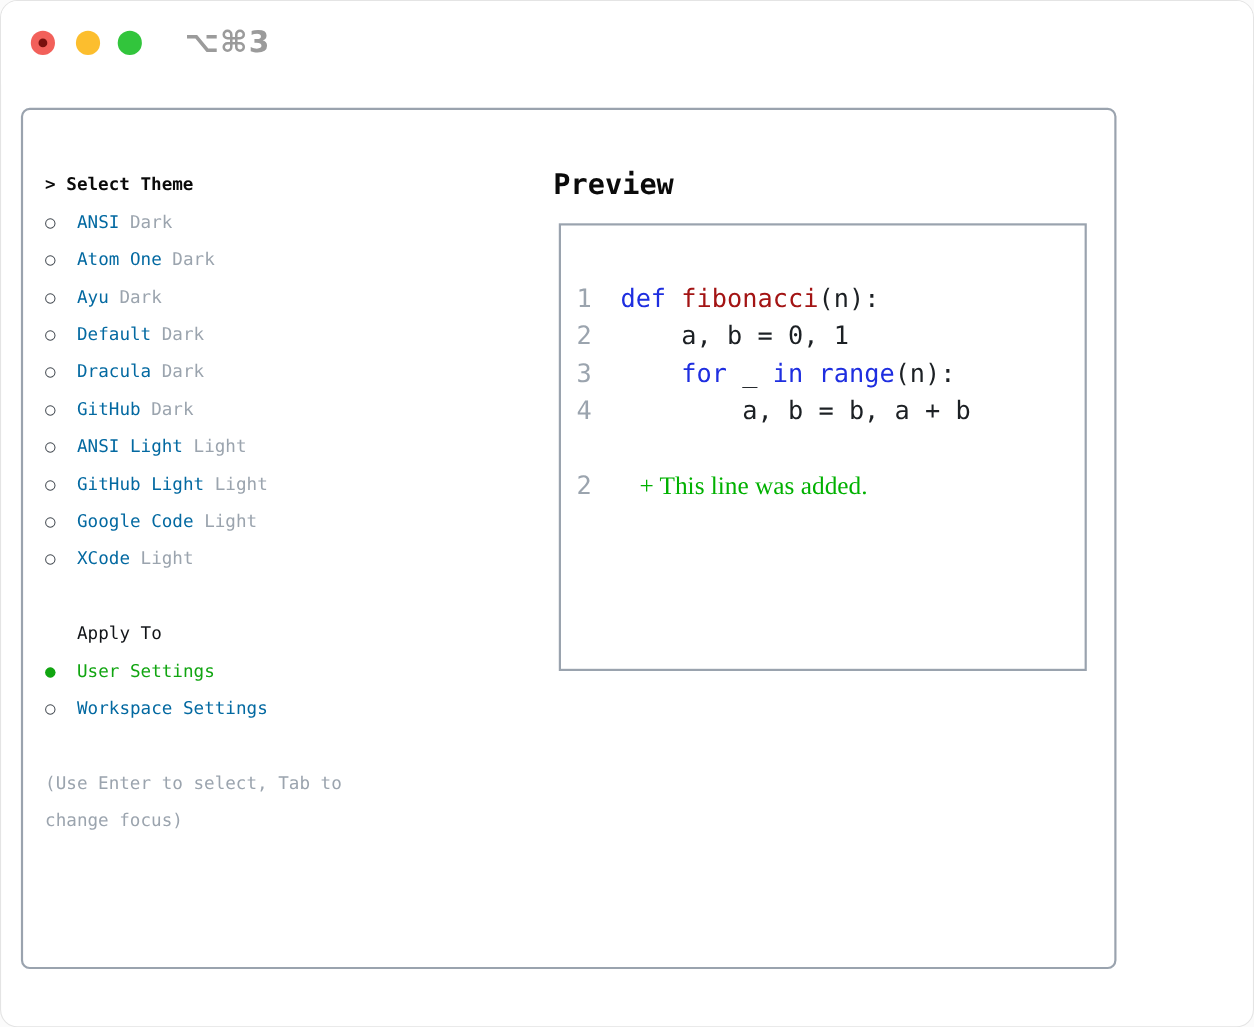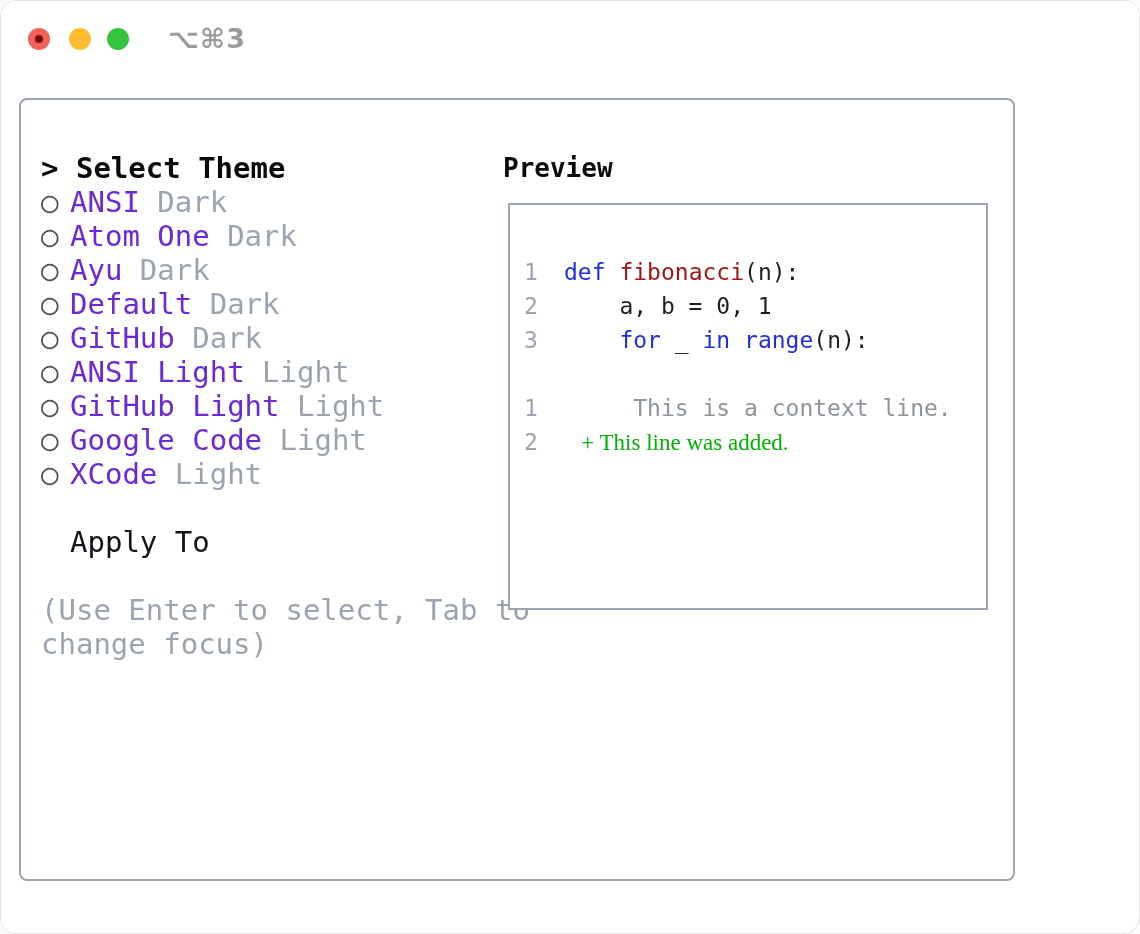--- a/index.html
+++ b/index.html
@@ -18,26 +18,26 @@
   .shortcut { position:absolute; left:167px; top:22px; font-size:27px; font-weight:700;
               color:#9b9b9b; font-family:"DejaVu Sans","Liberation Sans",sans-serif; letter-spacing:1px; }
 
   
   .panel {
     position:absolute; left:18px; top:97px; width:996px; height:783px;
     border:2px solid var(--border_gray,#9aa3ae); border-radius:8px; background:#fff;
   }
 
   
-  .left-col { position:absolute; left:20px; top:51px; font-size:29px; }
+  .left-col { position:absolute; left:20px; top:51px; font-size:16px; }
   .row { height:34px; line-height:34px; white-space:pre; }
   .row .marker { display:inline-block; width:29px; color:#4b5158; }
   .row .marker.sel { color:var(--green,#11a511); }
   .heading { font-weight:700; color:#0b0b0b; }
-  .item-name { color:#6d28d9; }
+  .item-name { color:#0369a1; }
   .item-name.sel { color:var(--green,#11a511); }
   .item-variant { color:var(--muted,#9ba4ae); }
   .subheading { color:#111418; padding-left:29px; }
   .spacer { height:34px; }
   .hint { color:var(--muted,#9ba4ae); }
 
   
   .preview-title { position:absolute; left:482px; top:51px; font-size:26px; font-weight:700; color:#0b0b0b; height:34px; line-height:34px; }
   .preview-box {
     position:absolute; left:487px; top:103px; width:480px; height:407px;
@@ -69,44 +69,47 @@
 
   <div class="panel">
 
     <div class="left-col">
       <div class="row heading">&gt; Select Theme</div>
       <div id="theme-list">
           <div class="row"><span class="marker">○</span><span class="item-name">ANSI</span><span class="item-variant"> Dark</span></div>
           <div class="row"><span class="marker">○</span><span class="item-name">Atom One</span><span class="item-variant"> Dark</span></div>
           <div class="row"><span class="marker">○</span><span class="item-name">Ayu</span><span class="item-variant"> Dark</span></div>
           <div class="row"><span class="marker">○</span><span class="item-name">Default</span><span class="item-variant"> Dark</span></div>
+          <div class="row"><span class="marker">○</span><span class="item-name">Dracula</span><span class="item-variant"> Dark</span></div>
           <div class="row"><span class="marker">○</span><span class="item-name">GitHub</span><span class="item-variant"> Dark</span></div>
           <div class="row"><span class="marker">○</span><span class="item-name">ANSI Light</span><span class="item-variant"> Light</span></div>
           <div class="row"><span class="marker">○</span><span class="item-name">GitHub Light</span><span class="item-variant"> Light</span></div>
           <div class="row"><span class="marker">○</span><span class="item-name">Google Code</span><span class="item-variant"> Light</span></div>
           <div class="row"><span class="marker">○</span><span class="item-name">XCode</span><span class="item-variant"> Light</span></div>
         </div>
       <div class="spacer"></div>
       <div class="row subheading">Apply To</div>
       <div id="apply-list">
+          <div class="row"><span class="marker sel">●</span><span class="item-name sel">User Settings</span></div>
+          <div class="row"><span class="marker">○</span><span class="item-name">Workspace Settings</span></div>
         </div>
       <div class="spacer"></div>
       <div id="hint-lines">
           <div class="row hint">(Use Enter to select, Tab to</div>
           <div class="row hint">change focus)</div>
         </div>
     </div>
 
     <div class="preview-title">Preview</div>
 
     <div class="preview-box">
       <div id="code-lines">
           <div class="code-line"><span class="ln">1</span><span class="seg-kw">def</span><span class="seg-plain"> </span><span class="seg-fn">fibonacci</span><span class="seg-plain">(n):</span></div>
           <div class="code-line"><span class="ln">2</span><span class="seg-plain">    a, b = 0, 1</span></div>
           <div class="code-line"><span class="ln">3</span><span class="seg-plain">    </span><span class="seg-kw">for</span><span class="seg-plain"> _ </span><span class="seg-kw">in</span><span class="seg-plain"> </span><span class="seg-kw">range</span><span class="seg-plain">(n):</span></div>
+          <div class="code-line"><span class="ln">4</span><span class="seg-plain">        a, b = b, a + b</span></div>
           <div class="code-line"><span class="ln"></span></div>
-          <div class="code-line"><span class="ln">1</span><span class="seg-ctx">     This is a context line.</span></div>
           <div class="code-line"><span class="ln">2</span><span class="seg-add">   + This line was added.</span></div>
         </div>
     </div>
 
   </div>
 </div>
 
 </body></html>

